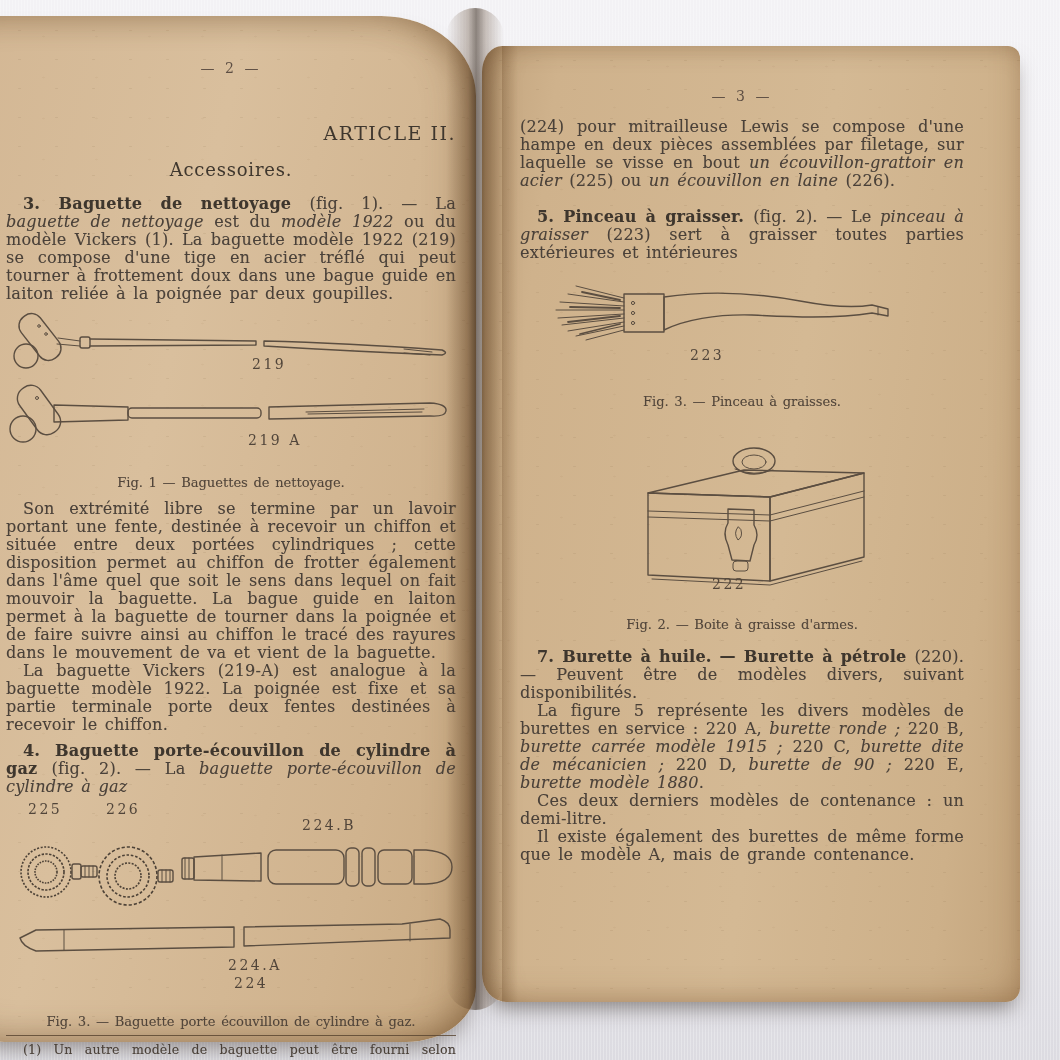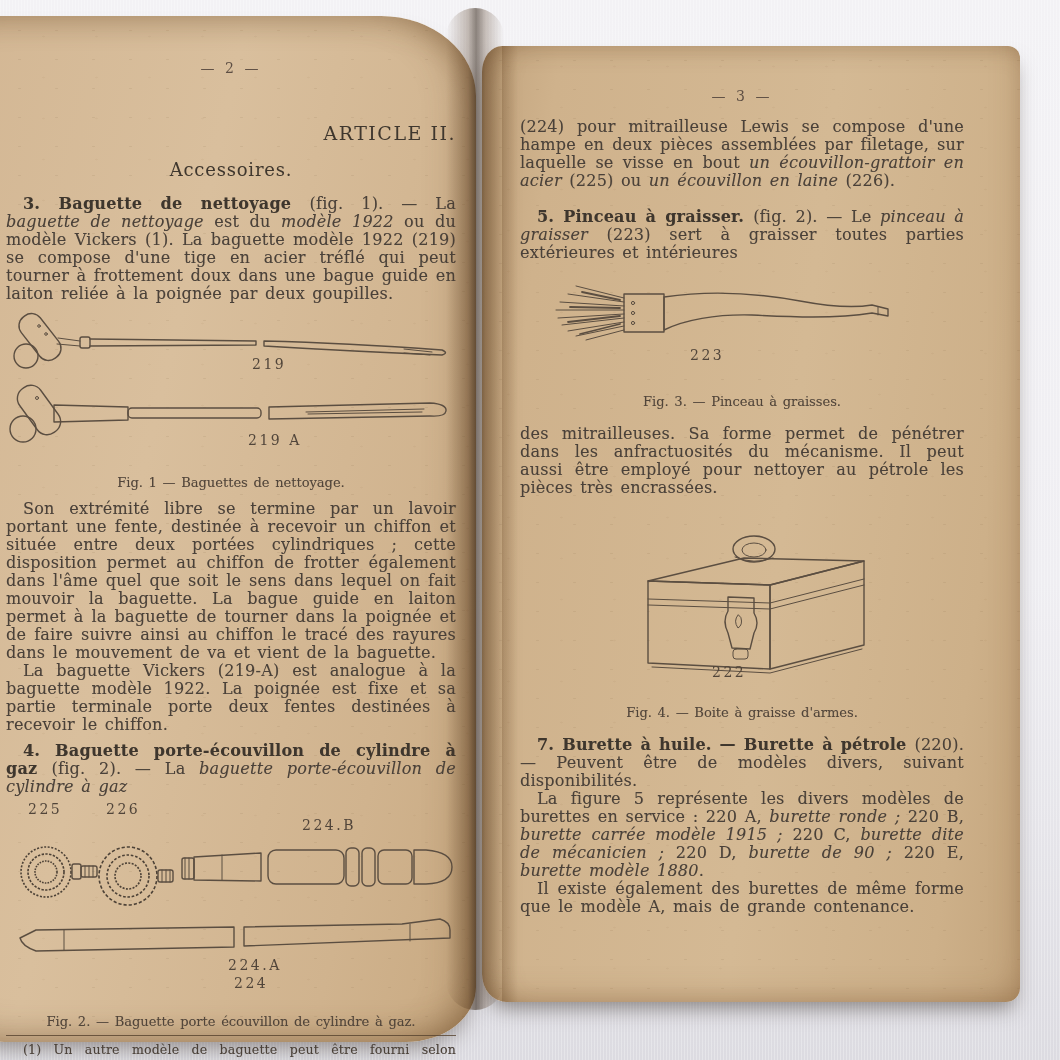--- a/index.html
+++ b/index.html
@@ -149,21 +149,21 @@
         </g>
         <g>
           <path class="art" d="M14 138 L30 130 L228 127 L228 147 L30 151 Q16 146 14 138 Z"></path>
           <path class="art-thin" d="M58 130 L58 150"></path>
           <path class="art" d="M238 127 L396 124 L434 119 Q444 122 444 130 L444 138 L238 146 Z"></path>
           <path class="art-thin" d="M404 124 L404 141"></path>
         </g>
         <text class="fig-label" x="222" y="170">224.A</text>
         <text class="fig-label" x="228" y="188">224</text>
       </svg>
-      <figcaption class="fig-caption">Fig. 2. — Baguette porte écouvillon de cylindre à gaz.</figcaption>
+      <figcaption class="fig-caption">Fig. 3. — Baguette porte écouvillon de cylindre à gaz.</figcaption>
     </figure>
 
     <div class="footnote-block">
       <p class="para footnote-text indent">(1) Un autre modèle de baguette peut être fourni selon disponibilités.</p>
     </div>
   </div>
 
   <div class="page right-page">
     <div class="page-num">— 3 —</div>
 
@@ -182,21 +182,20 @@
           <circle class="art-thin" cx="101" cy="43" r="1.6"></circle>
           <circle class="art-thin" cx="101" cy="53" r="1.6"></circle>
           <path class="art" d="M132 27 C180 20 230 24 268 31 C300 37 322 38 340 35 L356 39 L356 46 L340 43 C304 49 258 47 220 45 C184 44 152 50 132 60 Z"></path>
           <path class="art-thin" d="M346 37 L346 45"></path>
         </g>
         <text class="fig-label" x="158" y="90">223</text>
       </svg>
       <figcaption class="fig-caption">Fig. 3. — Pinceau à graisses.</figcaption>
     </figure>
 
-    <p class="para mt16">des mitrailleuses. Sa forme permet de pénétrer dans les anfractuosités du mécanisme. Il peut aussi être employé pour nettoyer au pétrole les pièces très encrassées.</p>
 
     <figure class="mt4">
       <svg width="420" height="180" viewBox="0 0 420 180">
         <g>
           <polygon class="art" points="116,80 238,84 238,168 116,162"></polygon>
           <polygon class="art" points="238,84 332,60 332,144 238,168"></polygon>
           <polygon class="art" points="116,80 212,57 332,60 238,84"></polygon>
           <path class="art-thin" d="M116 98 L238 102 L332 78 M116 104 L238 108 L332 84"></path>
           <path class="art-thin" d="M120 166 L238 172 L330 148"></path>
         </g>
@@ -205,23 +204,24 @@
           <ellipse class="art-thin" cx="222" cy="49" rx="12" ry="7"></ellipse>
           <path class="art-thin" d="M203 56 Q222 64 241 57"></path>
         </g>
         <g>
           <path class="art" d="M196 96 L222 97 L222 112 Q228 122 222 132 L218 148 L200 147 L196 132 Q190 120 196 110 Z"></path>
           <path class="art-thin" d="M206 114 Q201 120 206 127 Q211 124 209 117 Z"></path>
           <rect class="art-thin" x="201" y="148" width="15" height="10" rx="3"></rect>
         </g>
         <text class="fig-label" x="180" y="176">222</text>
       </svg>
-      <figcaption class="fig-caption">Fig. 4. — Boite à graisse d'armes.</figcaption>
+      <figcaption class="fig-caption">Fig. 2. — Boite à graisse d'armes.</figcaption>
     </figure>
 
     <p class="para indent mt16"><span class="r-b">7. Burette à huile. — Burette à pétrole </span><span>(220). — Peuvent être de modèles divers, suivant disponibilités.</span></p>
     <p class="para indent"><span>La figure 5 représente les divers modèles de burettes en service : 220 A, </span><span class="r-i">burette ronde ;</span><span> 220 B, </span><span class="r-i">burette carrée modèle 1915 ;</span><span> 220 C, </span><span class="r-i">burette dite de mécanicien ;</span><span> 220 D, </span><span class="r-i">burette de 90 ;</span><span> 220 E, </span><span class="r-i">burette modèle 1880</span><span>.</span></p>
+    <p class="para indent">Ces deux derniers modèles de contenance : un demi-litre.</p>
     <p class="para indent">Il existe également des burettes de même forme que le modèle A, mais de grande contenance.</p>
 
   </div>
 
   <div class="gutter"></div>
 </div>
 
 </body></html>

